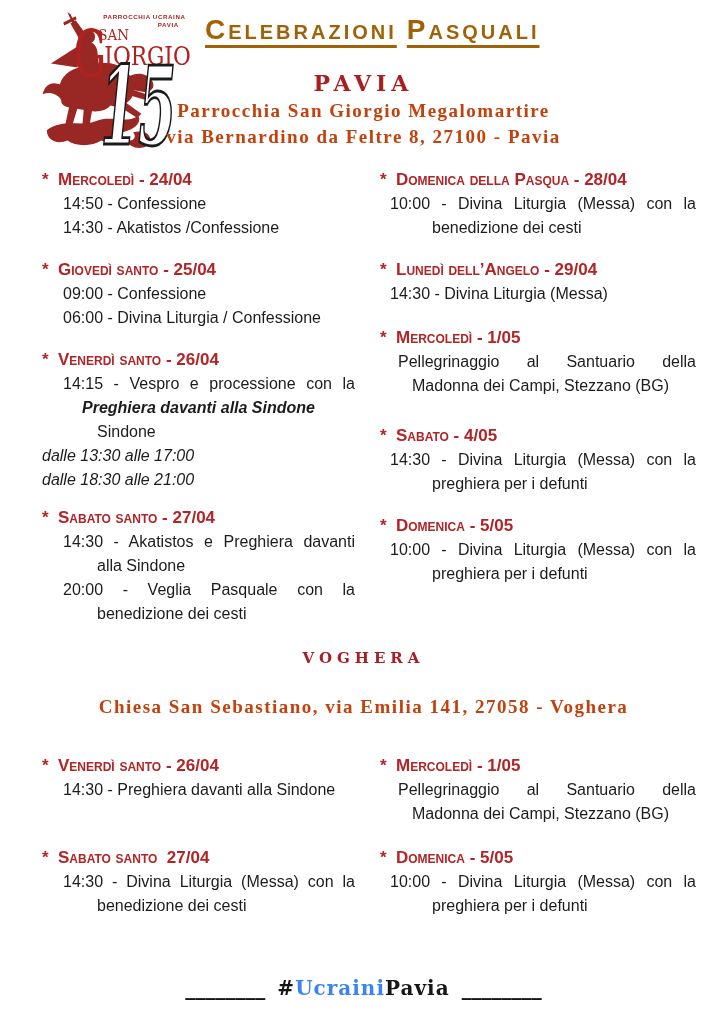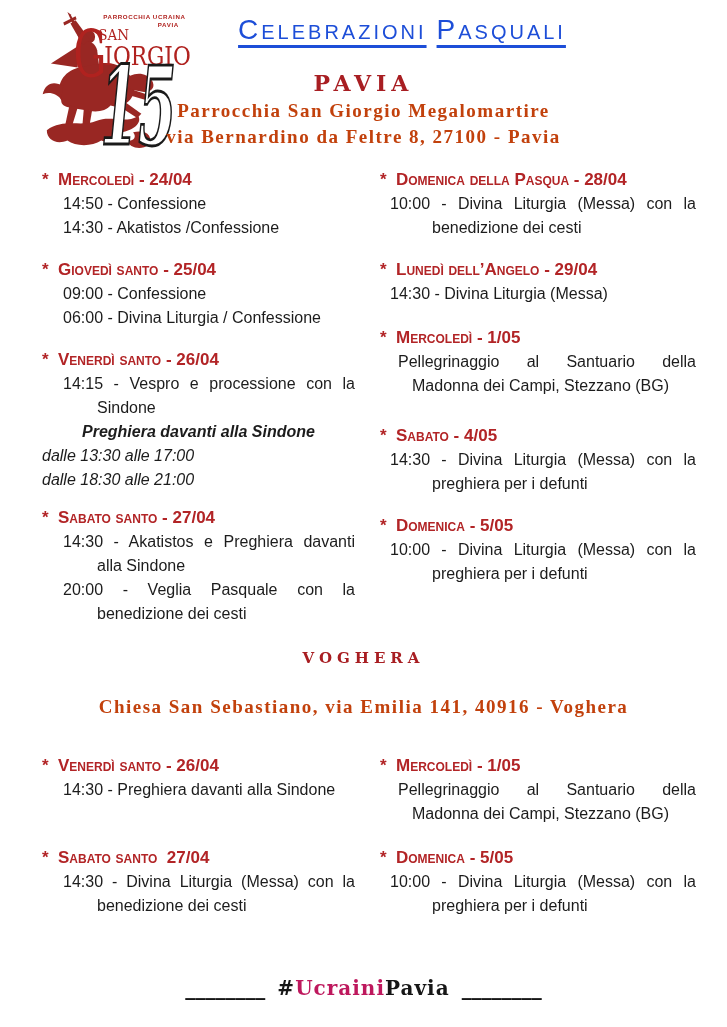--- a/index.html
+++ b/index.html
@@ -5,23 +5,23 @@
   html,body { margin:0; padding:0; background:#ffffff; }
   .page {
     position:relative; width:727px; height:1027px; background:#ffffff;
     font-family:"Liberation Sans", sans-serif; color:#1c1c1c; overflow:hidden;
   }
 
   
   .logo { position:absolute; left:22px; top:8px; width:175px; height:149px; }
 
   .main-title {
-    position:absolute; left:200px; top:14px; width:404px; text-align:center;
-    font-weight:normal; font-variant:small-caps; font-size:28px; letter-spacing:3px;
-    color:#1d4ed8; white-space:nowrap;
+    position:absolute; left:200px; top:14px; width:404px; text-align:left;
+    font-weight:bold; font-variant:small-caps; font-size:28px; letter-spacing:3px;
+    color:#a16207; white-space:nowrap;
   }
   .main-title .w {
     text-decoration:underline; text-decoration-thickness:2.5px; text-underline-offset:6px;
     margin:0 5px;
   }
 
   .city {
     position:absolute; left:0; width:727px; text-align:center;
     font-family:"DejaVu Serif", serif; font-weight:bold; color:#A81E22;
     letter-spacing:5px; white-space:nowrap;
@@ -69,21 +69,21 @@
   .l-cbi { text-align:center; font-style:italic; font-weight:bold; }
 
   
   .footer {
     position:absolute; top:976px; left:0; width:727px; text-align:center;
     font-family:"DejaVu Serif", serif; font-weight:bold; font-size:20px;
     color:#161616; letter-spacing:1px; white-space:nowrap;
   }
   .footer .rule { letter-spacing:0; }
   .footer .sp { display:inline-block; width:12px; }
-  .f-red { color:#be185d;margin-top:36px; }
+  .f-red { color:#3b82f6;margin-top:36px; }
 </style>
 </head>
 <body>
 
 <div class="page">
 
   <div class="logo">
     <svg viewBox="0 0 170 145" width="175" height="149">
       <g fill="#992723">
         <polygon points="44,4 47,6 68,46 64,49"></polygon>
@@ -128,22 +128,22 @@
 
     <div class="ev" style="top:258px">
       <div class="ev-title"><span class="star">*</span><span>Giovedì santo - 25/04</span></div>
       <div class="line l-n">09:00 - Confessione</div>
       <div class="line l-n">06:00 - Divina Liturgia / Confessione</div>
     </div>
 
     <div class="ev" style="top:348px">
       <div class="ev-title"><span class="star">*</span><span>Venerdì santo - 26/04</span></div>
       <div class="line l-j">14:15 - Vespro e processione con la</div>
+      <div class="line l-cbi">Preghiera davanti alla Sindone</div>
       <div class="line l-c">Sindone</div>
-      <div class="line l-cbi">Preghiera davanti alla Sindone</div>
       <div class="line l-ci">dalle 13:30 alle 17:00</div>
       <div class="line l-ci">dalle 18:30 alle 21:00</div>
     </div>
 
     <div class="ev" style="top:506px">
       <div class="ev-title"><span class="star">*</span><span>Sabato santo - 27/04</span></div>
       <div class="line l-j">14:30 - Akatistos e Preghiera davanti</div>
       <div class="line l-c">alla Sindone</div>
       <div class="line l-j">20:00 - Veglia Pasquale con la</div>
       <div class="line l-c">benedizione dei cesti</div>
@@ -178,21 +178,21 @@
 
     <div class="ev" style="top:514px">
       <div class="ev-title"><span class="star">*</span><span>Domenica - 5/05</span></div>
       <div class="line l-j">10:00 - Divina Liturgia (Messa) con la</div>
       <div class="line l-c">preghiera per i defunti</div>
     </div>
 
   </div>
 
   <div class="city city-voghera">VOGHERA</div>
-  <div class="addr addr-v">Chiesa San Sebastiano, via Emilia 141, 40916 - Voghera</div>
+  <div class="addr addr-v">Chiesa San Sebastiano, via Emilia 141, 27058 - Voghera</div>
 
   <div class="col col-left">
 
     <div class="ev" style="top:754px">
       <div class="ev-title"><span class="star">*</span><span>Venerdì santo - 26/04</span></div>
       <div class="line l-n">14:30 - Preghiera davanti alla Sindone</div>
     </div>
 
     <div class="ev" style="top:846px">
       <div class="ev-title"><span class="star">*</span><span>Sabato santo &nbsp;27/04</span></div>

